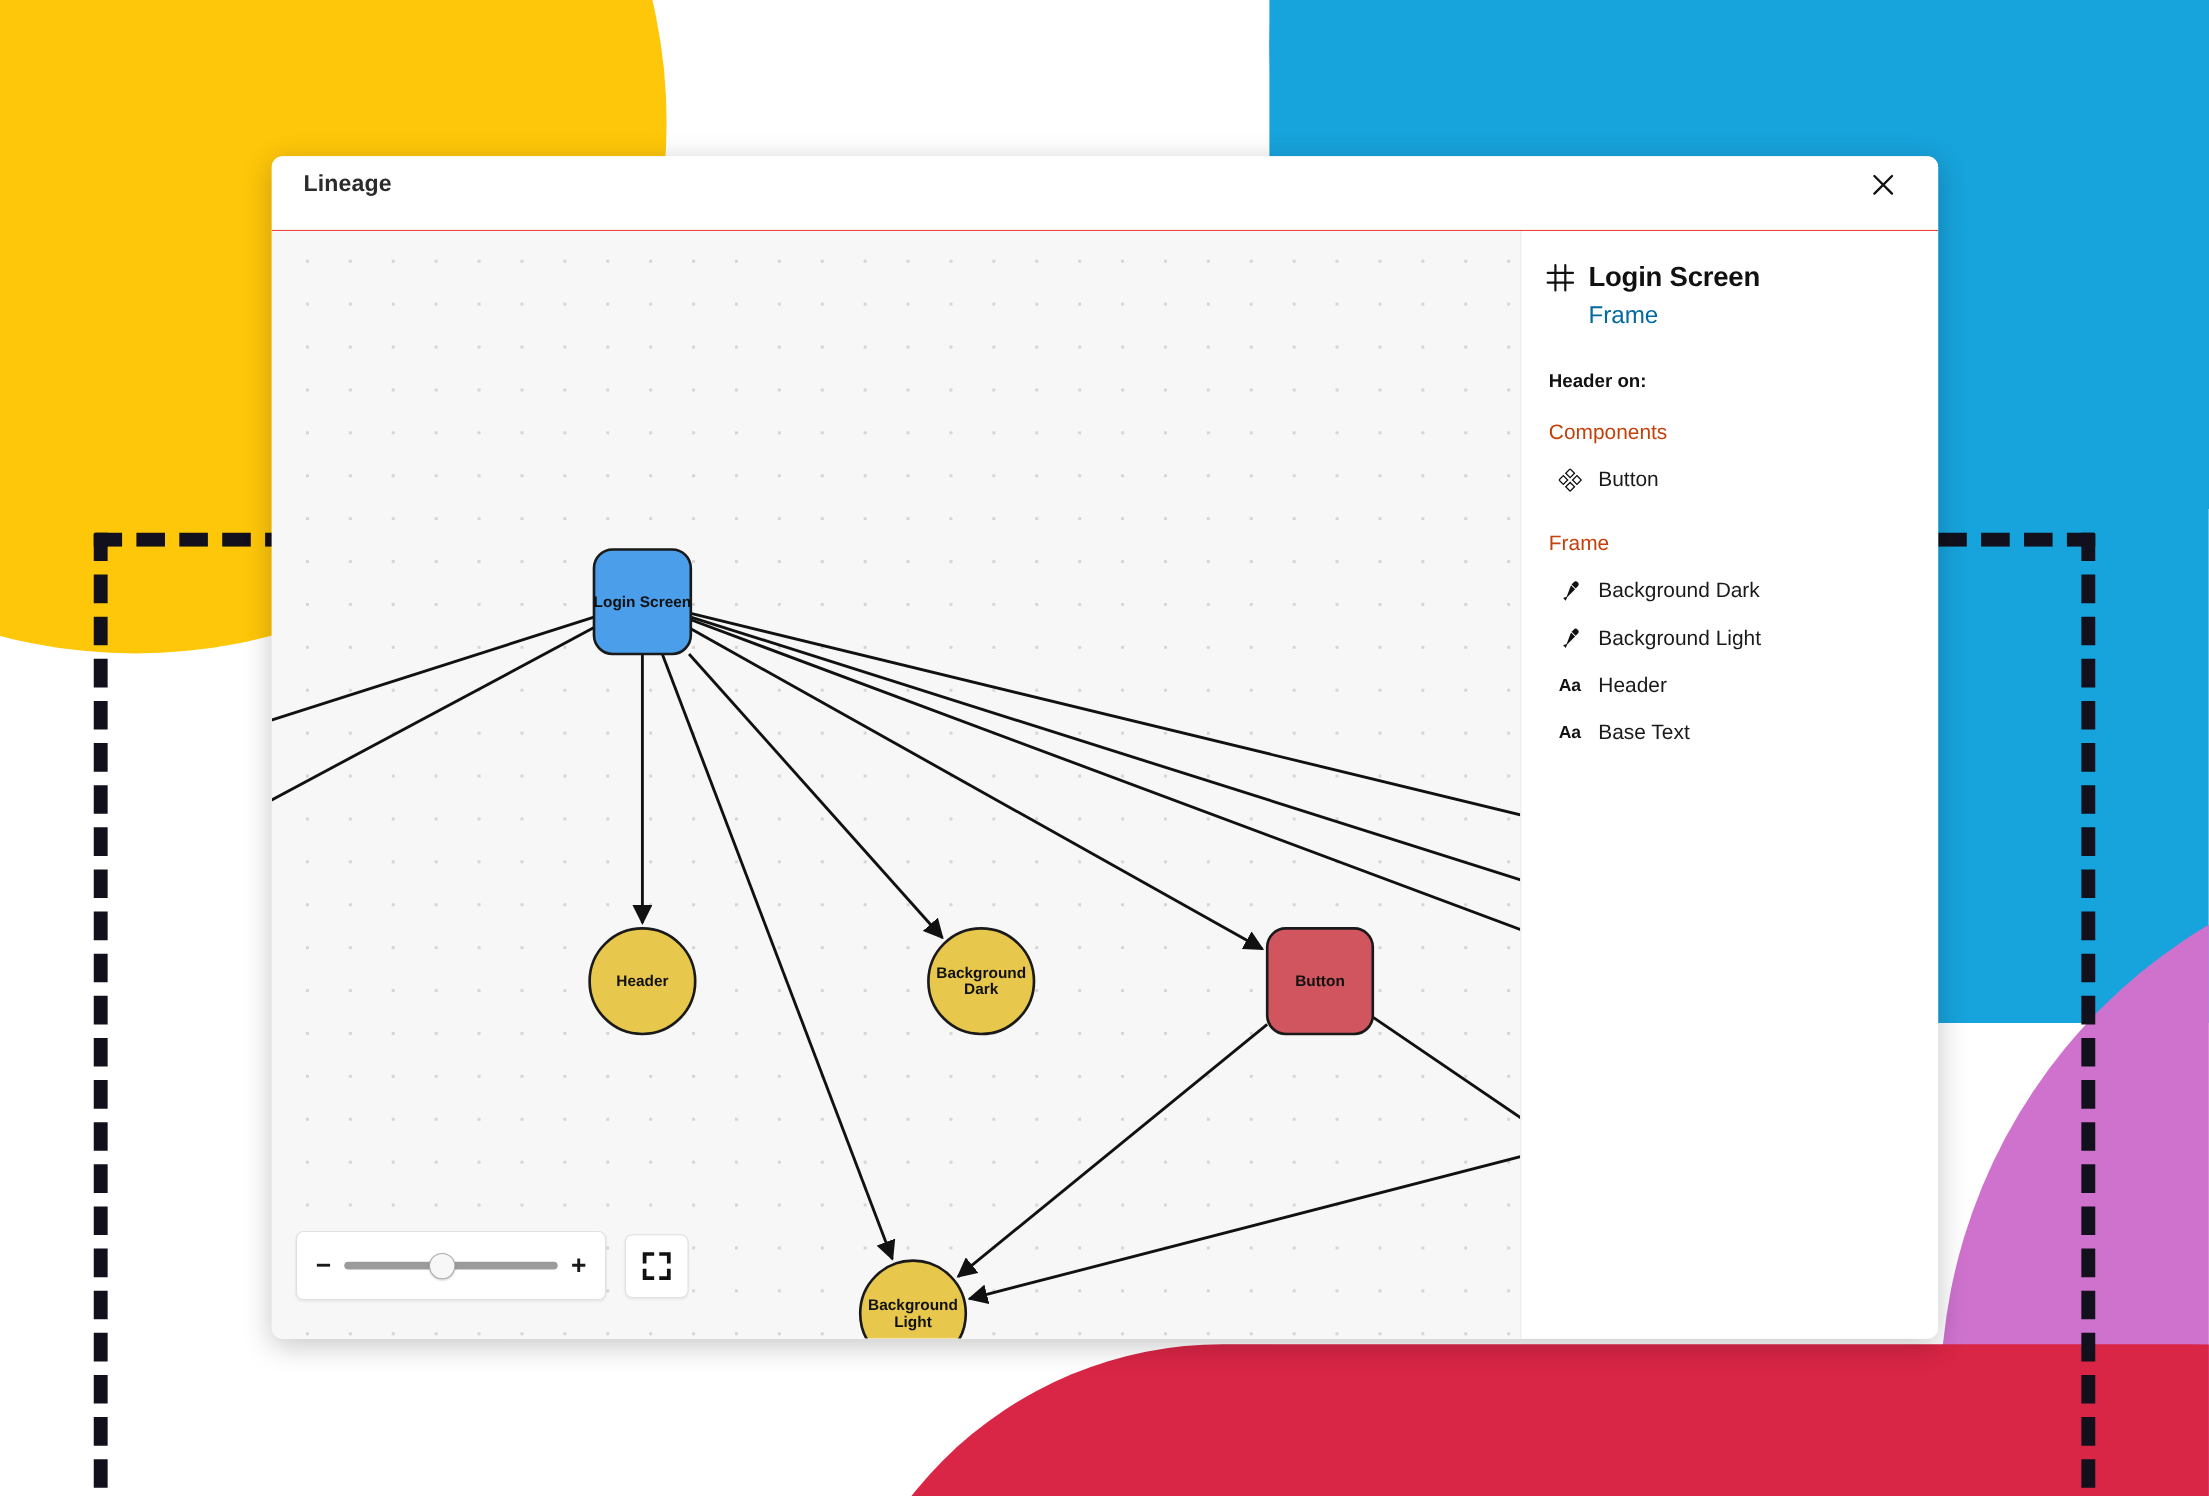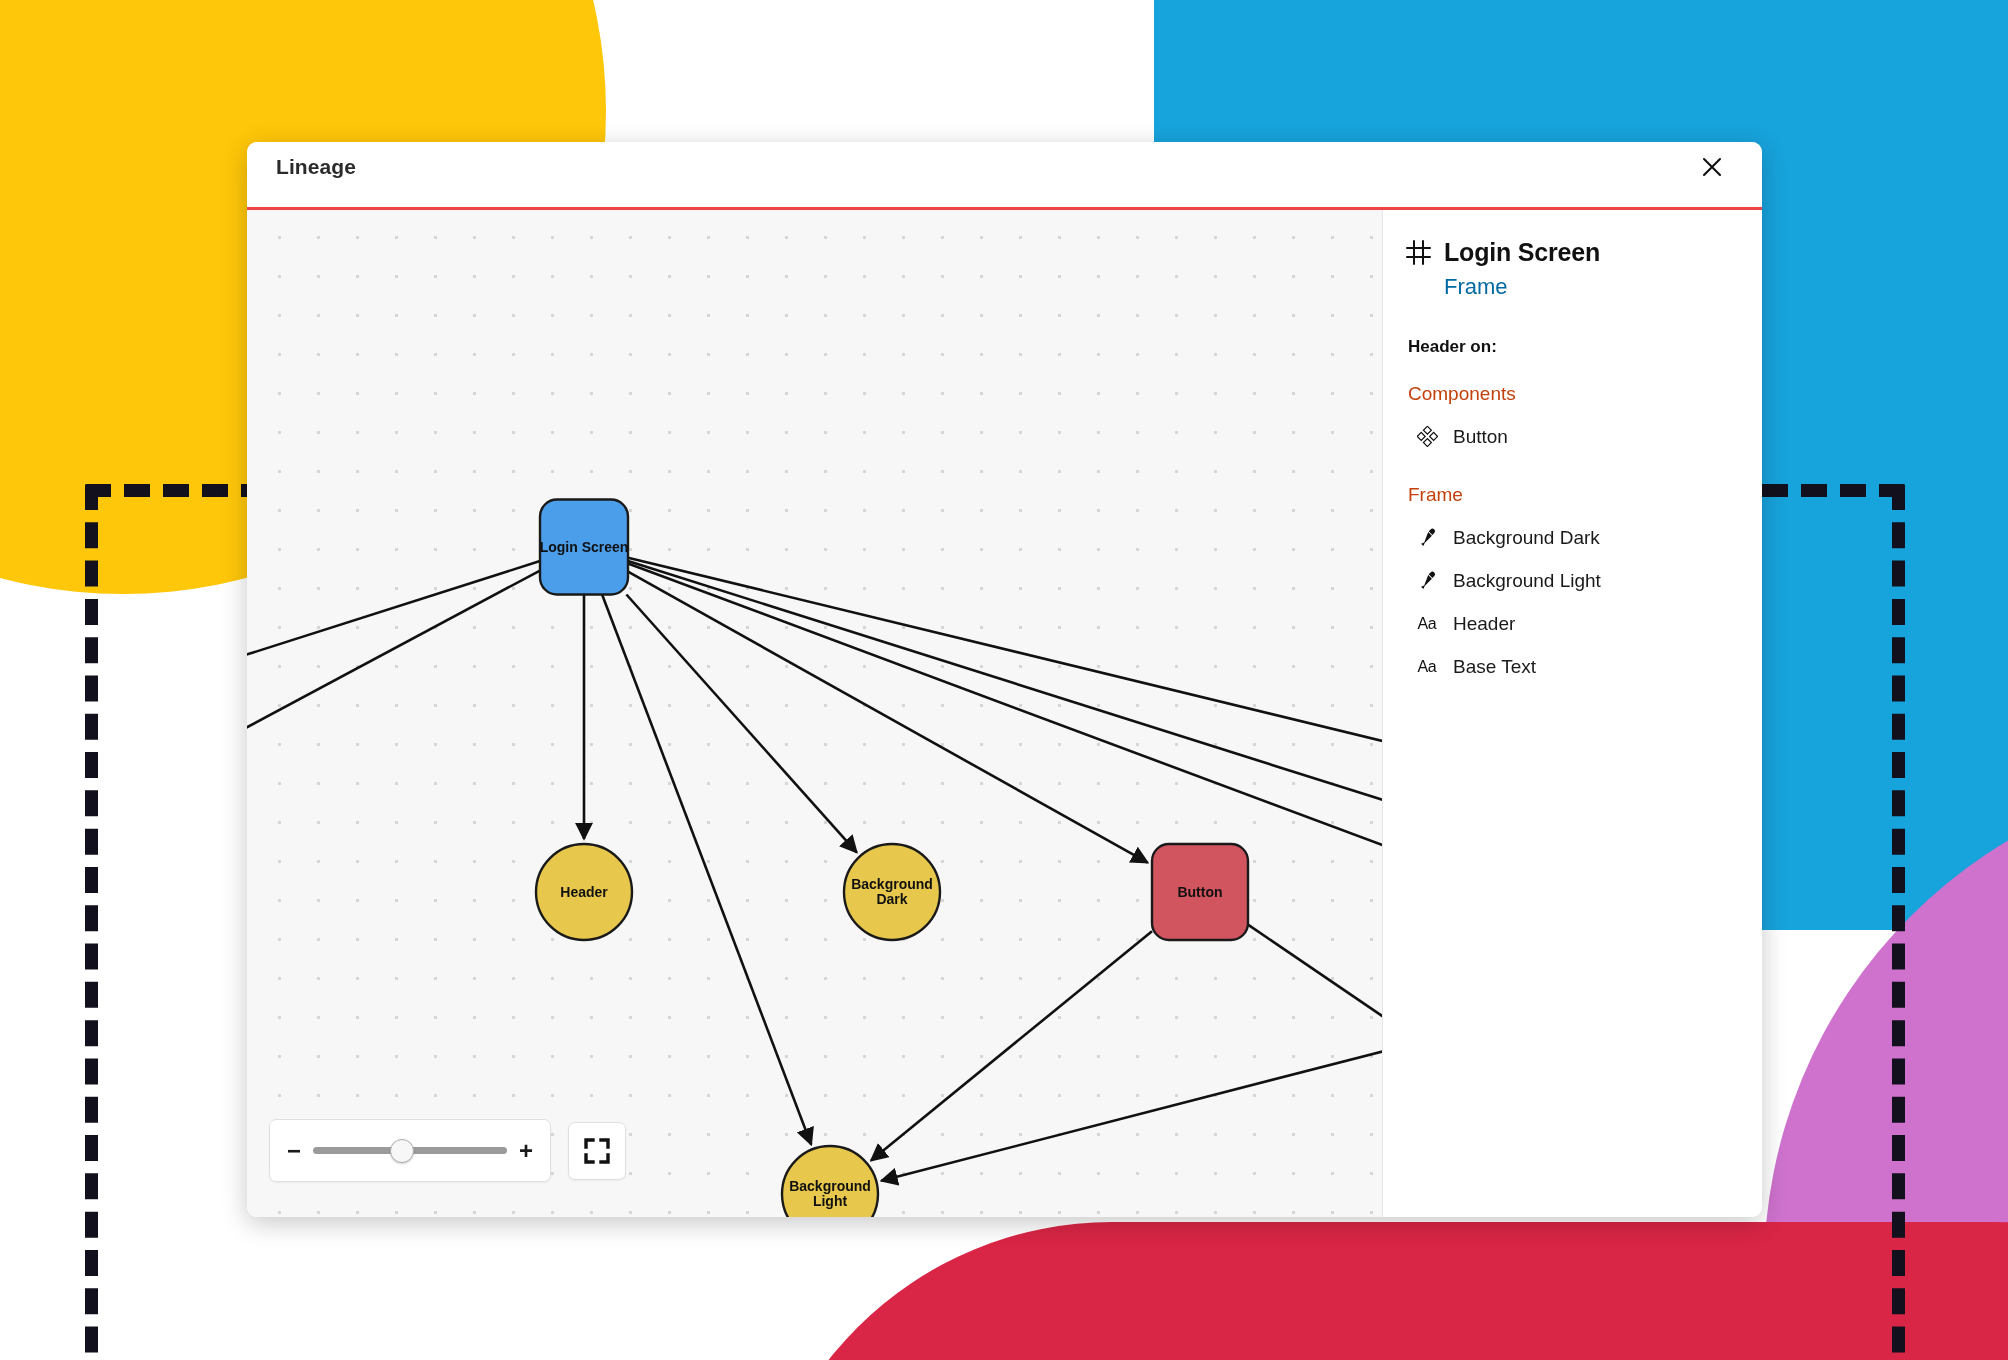--- a/index.html
+++ b/index.html
@@ -49,21 +49,21 @@
     box-shadow:0 6px 26px rgba(0,0,0,.22);
     z-index:5;
     overflow:hidden;
     display:flex;
     flex-direction:column;
   }
   #modal-header {
     height:68px; min-height:68px;
     display:flex; align-items:center;
     padding:0 30px 16px 29px;
-    border-bottom:3px solid #ef4444;
+    border-bottom:1px solid #ef4444;
     background:#fff;
   }
   #modal-title {
     font-size:21px; font-weight:bold; color:#2B2B2B;
     letter-spacing:.1px;
     flex:1;
   }
   #close-btn {
     width:40px; height:40px;
     display:flex; align-items:center; justify-content:center;
@@ -155,21 +155,21 @@
   .dep-row {
     display:flex; align-items:center; gap:15px;
     height:43px; padding-left:11px;
     cursor:pointer; border-radius:5px;
   }
   .dep-icon {
     width:22px; min-width:22px; height:22px;
     display:flex; align-items:center; justify-content:center;
   }
   .dep-name { font-size:19px; color:#1a1a1a; }
-  .aa-icon { font-size:16px; font-weight:normal; color:#111; letter-spacing:-.3px;text-align:center; }
+  .aa-icon { font-size:16px; font-weight:bold; color:#111; letter-spacing:-.3px;text-align:center; }
 </style>
 </head>
 <body>
 
 <div id="bg">
   <div class="shape" id="shape-blue-round"></div>
   <div class="shape" id="shape-blue"></div>
   <div class="shape" id="shape-purple"></div>
   <div class="shape" id="shape-red"></div>
   <div class="shape" id="shape-yellow"></div>

